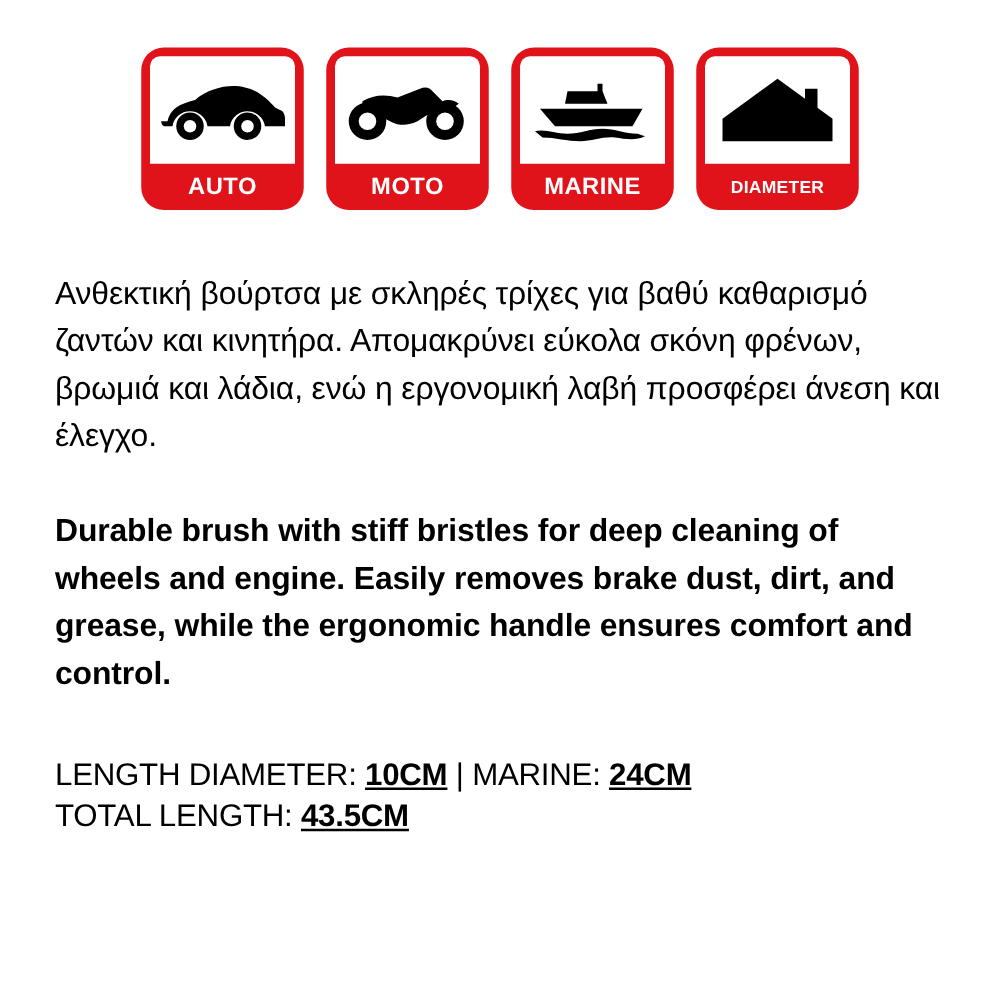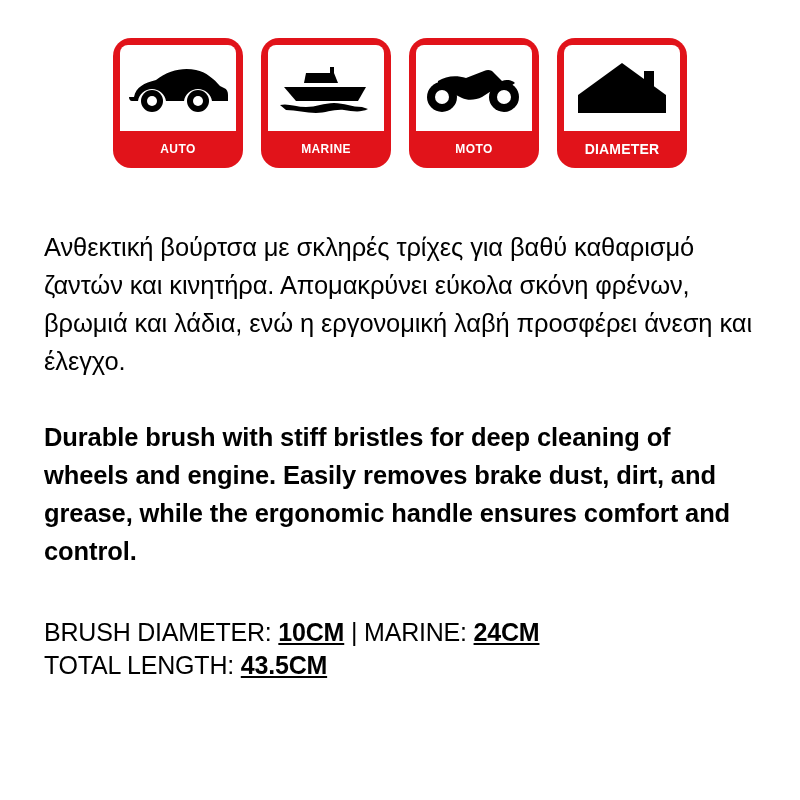--- a/index.html
+++ b/index.html
@@ -50,29 +50,29 @@
     overflow: hidden;
   }
   .badge-art svg { display: block; }
   .badge-label {
     width: 116px;
     height: 37px;
     line-height: 37px;
     text-align: center;
     color: #ffffff;
     font-weight: bold;
-    font-size: 12px;
+    font-size: 19px;
     letter-spacing: 0.4px;
   }
   .badge-label.small { font-size: 14px; letter-spacing: 0.2px; }
 
   
   .content {
     padding: 0 44px;
-    margin-top: 60px;
+    margin-top: 48px;
   }
   .para {
     font-size: 25.5px;
     line-height: 38px;
     letter-spacing: -0.1px;
   }
   .para.el { margin: 0 0 38px 0; }
   .para.en { margin: 0; font-weight: bold; }
 
   .specs {
@@ -100,61 +100,61 @@
           <circle cx="72" cy="44" r="11" fill="#000000"></circle>
           <circle cx="72" cy="44" r="5" fill="#ffffff"></circle>
         </svg>
       </div>
       <div class="badge-label">AUTO</div>
     </div>
 
     <div class="badge">
       <div class="badge-art">
         <svg width="104" height="62" viewBox="0 0 104 62" aria-hidden="true">
-          <path fill="#000000" d="M32 16 L60 16 L64 26 L30 26 Z"></path>
-          <path fill="#000000" d="M10 30 L92 30 L84 44 L22 44 Z"></path>
-          <rect x="56" y="10" width="4" height="8" fill="#000000"></rect>
-          <path fill="#000000" d="M6 48 C14 46 22 50 32 50 C42 50 50 46 60 46 C70 46 78 50 88 50 L94 52 C86 56 78 54 70 53 C60 52 52 56 42 56 C32 56 22 53 12 53 Z"></path>
-        </svg>
-      </div>
-      <div class="badge-label">MARINE</div>
-    </div>
-
-    <div class="badge">
-      <div class="badge-art">
-        <svg width="104" height="62" viewBox="0 0 104 62" aria-hidden="true">
           <path fill="#000000" d="M16 24 C24 19 34 18 44 21 L62 14 C66 12 70 13 72 16 L80 24 C84 22 90 23 93 26 L86 31 C84 28 80 27 77 29 L60 40 C54 43 46 44 40 41 L30 36 C26 34 20 33 15 35 Z M46 25 L62 20 L66 25 L50 31 Z"></path>
           <circle cx="20" cy="40" r="15" fill="#000000"></circle>
           <circle cx="20" cy="40" r="7" fill="#ffffff"></circle>
           <circle cx="82" cy="40" r="15" fill="#000000"></circle>
           <circle cx="82" cy="40" r="7" fill="#ffffff"></circle>
         </svg>
       </div>
       <div class="badge-label">MOTO</div>
+    </div>
+
+    <div class="badge">
+      <div class="badge-art">
+        <svg width="104" height="62" viewBox="0 0 104 62" aria-hidden="true">
+          <path fill="#000000" d="M32 16 L60 16 L64 26 L30 26 Z"></path>
+          <path fill="#000000" d="M10 30 L92 30 L84 44 L22 44 Z"></path>
+          <rect x="56" y="10" width="4" height="8" fill="#000000"></rect>
+          <path fill="#000000" d="M6 48 C14 46 22 50 32 50 C42 50 50 46 60 46 C70 46 78 50 88 50 L94 52 C86 56 78 54 70 53 C60 52 52 56 42 56 C32 56 22 53 12 53 Z"></path>
+        </svg>
+      </div>
+      <div class="badge-label">MARINE</div>
     </div>
 
     <div class="badge">
       <div class="badge-art">
         <svg width="104" height="62" viewBox="0 0 104 62" aria-hidden="true">
           <path fill="#000000" d="M52 6 L96 38 L96 56 L8 56 L8 38 Z"></path>
           <rect x="74" y="14" width="10" height="18" fill="#000000"></rect>
         </svg>
       </div>
       <div class="badge-label small">DIAMETER</div>
     </div>
 
   </div>
 
   <div class="content">
     <p class="para el">Ανθεκτική βούρτσα με σκληρές τρίχες για βαθύ καθαρισμό ζαντών και κινητήρα. Απομακρύνει εύκολα σκόνη φρένων, βρωμιά και λάδια, ενώ η εργονομική λαβή προσφέρει άνεση και έλεγχο.</p>
     <p class="para en">Durable brush with stiff bristles for deep cleaning of wheels and engine. Easily removes brake dust, dirt, and grease, while the ergonomic handle ensures comfort and control.</p>
 
     <div class="specs">
       <div class="row">
-        <span>BRUSH DIAMETER:</span>
+        <span>LENGTH DIAMETER:</span>
         <b>10CM</b>
         <span>|</span>
         <span>MARINE:</span>
         <b>24CM</b>
       </div>
       <div class="row">
         <span>TOTAL LENGTH:</span>
         <b>43.5CM</b>
       </div>
     </div>

